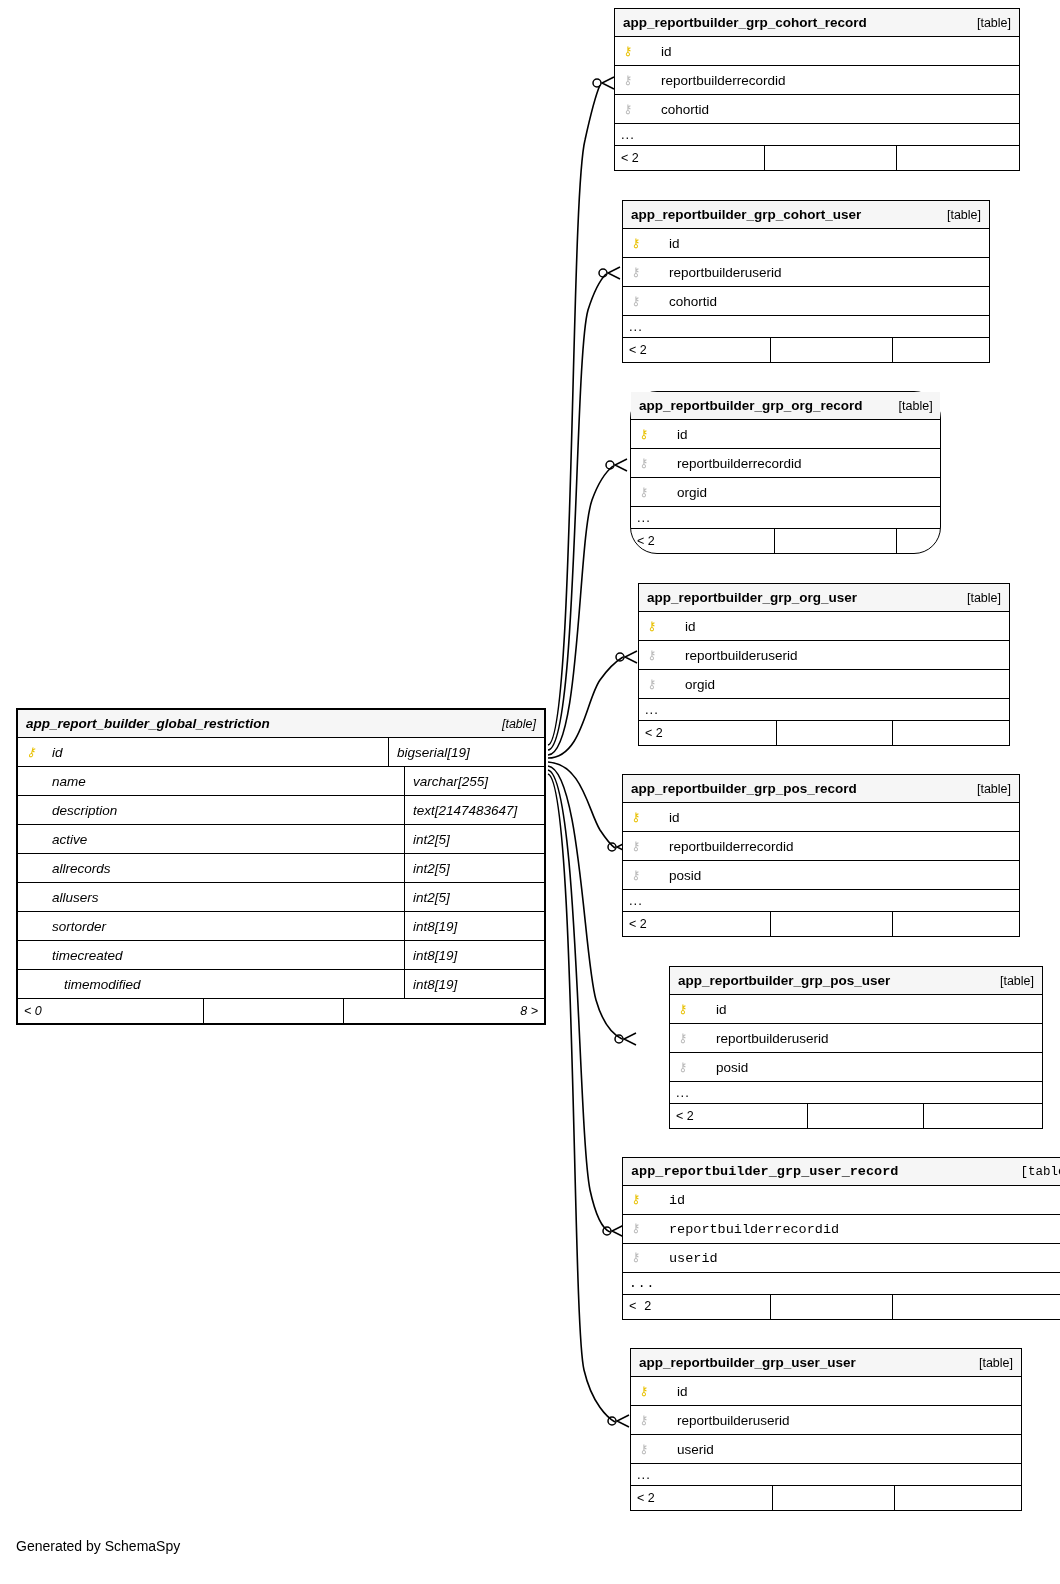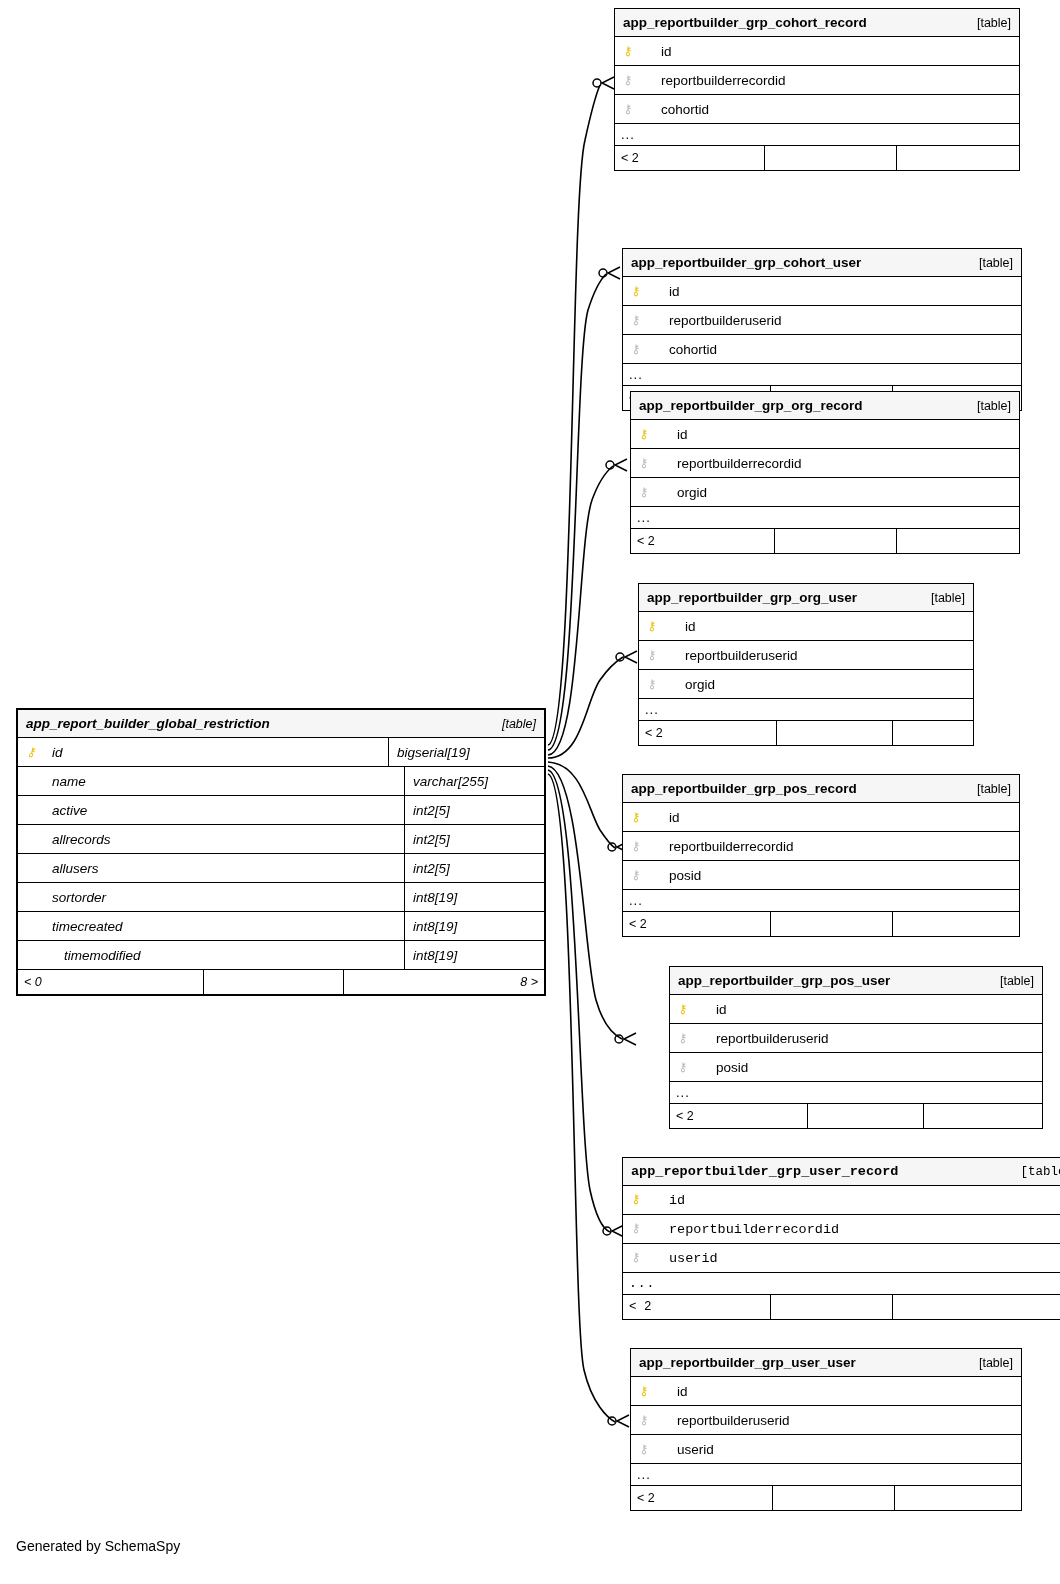--- a/index.html
+++ b/index.html
@@ -185,20 +185,25 @@
       <span class="col-name">id</span>
       <span class="col-type" style="width:156px;">bigserial[19]</span>
     </div>
     <div class="tbl-row">
       <span class="col-key"></span>
       <span class="col-name">name</span>
       <span class="col-type" style="width:140px;">varchar[255]</span>
     </div>
     <div class="tbl-row">
       <span class="col-key"></span>
+      <span class="col-name">description</span>
+      <span class="col-type" style="width:140px;">text[2147483647]</span>
+    </div>
+    <div class="tbl-row">
+      <span class="col-key"></span>
       <span class="col-name">active</span>
       <span class="col-type" style="width:140px;">int2[5]</span>
     </div>
     <div class="tbl-row">
       <span class="col-key"></span>
       <span class="col-name">allrecords</span>
       <span class="col-type" style="width:140px;">int2[5]</span>
     </div>
     <div class="tbl-row">
       <span class="col-key"></span>
@@ -246,21 +251,21 @@
       <span class="col-name" style="padding-left:20px;">cohortid</span>
     </div>
     <div class="tbl-ellipsis">...</div>
     <div class="tbl-footer">
       <span class="foot-cell foot-left" style="width:150px;">&lt; 2</span>
       <span class="foot-cell" style="width:132px;"></span>
       <span class="foot-cell foot-right" style="flex:1 1 auto;"></span>
     </div>
   </div>
 
-  <div class="table-box" style="left:622px; top:200px; width:400px;margin-top:48px;">
+  <div class="table-box" style="left:622px; top:200px; width:368px;">
     <div class="tbl-header">
       <span class="tbl-title">app_reportbuilder_grp_cohort_user</span>
       <span class="tbl-tag">[table]</span>
     </div>
     <div class="tbl-row">
       <span class="col-key"><span class="key-icon key-pk">⚷</span></span>
       <span class="col-name" style="padding-left:20px;">id</span>
     </div>
     <div class="tbl-row">
       <span class="col-key"><span class="key-icon key-fk">⚷</span></span>
@@ -271,21 +276,21 @@
       <span class="col-name" style="padding-left:20px;">cohortid</span>
     </div>
     <div class="tbl-ellipsis">...</div>
     <div class="tbl-footer">
       <span class="foot-cell foot-left" style="width:148px;">&lt; 2</span>
       <span class="foot-cell" style="width:122px;"></span>
       <span class="foot-cell foot-right" style="flex:1 1 auto;"></span>
     </div>
   </div>
 
-  <div class="table-box" style="left:630px; top:391px; width:390px;">
+  <div class="table-box" style="left:630px; top:391px; width:311px;border-radius:27px;">
     <div class="tbl-header">
       <span class="tbl-title">app_reportbuilder_grp_org_record</span>
       <span class="tbl-tag">[table]</span>
     </div>
     <div class="tbl-row">
       <span class="col-key"><span class="key-icon key-pk">⚷</span></span>
       <span class="col-name" style="padding-left:20px;">id</span>
     </div>
     <div class="tbl-row">
       <span class="col-key"><span class="key-icon key-fk">⚷</span></span>
@@ -296,21 +301,21 @@
       <span class="col-name" style="padding-left:20px;">orgid</span>
     </div>
     <div class="tbl-ellipsis">...</div>
     <div class="tbl-footer">
       <span class="foot-cell foot-left" style="width:144px;">&lt; 2</span>
       <span class="foot-cell" style="width:122px;"></span>
       <span class="foot-cell foot-right" style="flex:1 1 auto;"></span>
     </div>
   </div>
 
-  <div class="table-box" style="left:638px; top:583px; width:336px;">
+  <div class="table-box" style="left:638px; top:583px; width:372px;">
     <div class="tbl-header">
       <span class="tbl-title">app_reportbuilder_grp_org_user</span>
       <span class="tbl-tag">[table]</span>
     </div>
     <div class="tbl-row">
       <span class="col-key"><span class="key-icon key-pk">⚷</span></span>
       <span class="col-name" style="padding-left:20px;">id</span>
     </div>
     <div class="tbl-row">
       <span class="col-key"><span class="key-icon key-fk">⚷</span></span>

